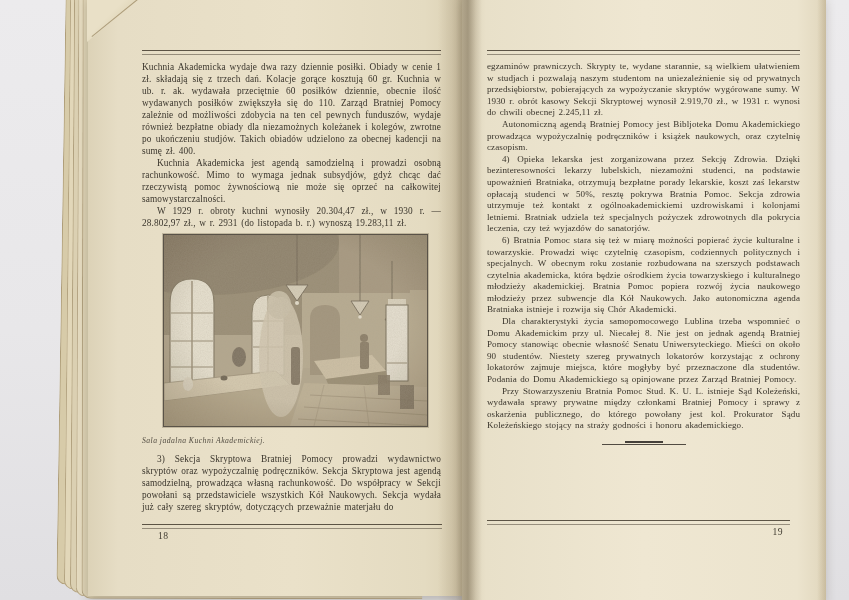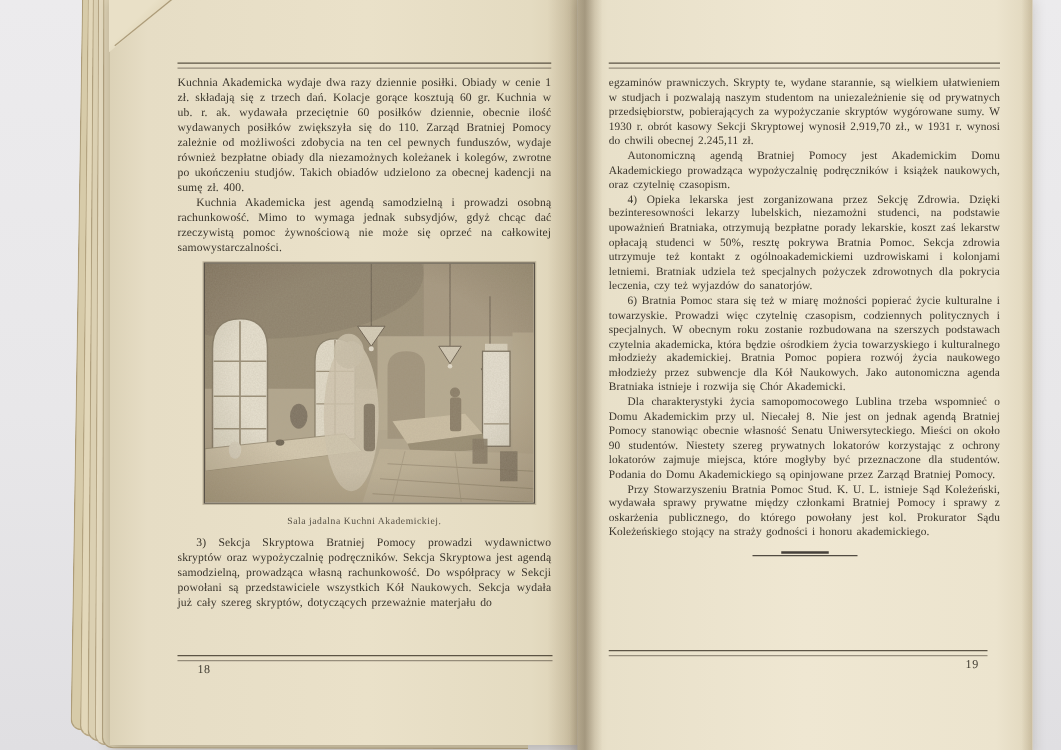--- a/index.html
+++ b/index.html
@@ -47,22 +47,22 @@
 
   p{margin:0;text-align:justify;color:#3a352c;}
   .content-left p{font-size:9.3px;line-height:12px;word-spacing:.13em;letter-spacing:.012em;}
   .content-right p{font-size:9.05px;line-height:11.6px;word-spacing:.12em;letter-spacing:.01em;}
   .indent{text-indent:15px;}
 
   figure{margin:5px 0 0 21px;padding:0;width:265px;height:193px;
          border:1px solid #5a5348;box-sizing:border-box;overflow:hidden;
          box-shadow:0 0 0 1px rgba(120,108,84,.35);}
   figure svg{display:block;filter:blur(.3px) contrast(.97);}
-  figcaption{margin-top:9px;text-align:center;font-size:7.7px;letter-spacing:.45px;color:#53
-  4d42;color:#534d42;}
+  figcaption{margin-top:9px;text-align:left;font-size:7.7px;letter-spacing:.45px;color:#53
+  4d42;color:#534d42;font-style:italic;}
   .after-photo{margin-top:8px;}
 
   .pagenum{position:absolute;top:534px;font-size:9.6px;color:#454035;letter-spacing:.5px;}
   .pn-left{left:70px;}
   .pn-right{right:43px;top:530px;}
 
   .ornament{position:relative;width:84px;height:5px;margin:9px auto 0;}
   .ornament .o1{position:absolute;left:23px;right:23px;top:0;border-top:2px solid #45403a;}
   .ornament .o2{position:absolute;left:0;right:0;top:3px;border-top:1px solid #514b42;}
 
@@ -81,20 +81,21 @@
   <div class="strip s5"></div>
 
   <div class="page page-left">
     <div class="fold"></div>
     <div class="fold-line"></div>
 
     <div class="content-left">
       <div class="rule rule-head"></div>
       <p>Kuchnia Akademicka wydaje dwa razy dziennie posiłki.  Obiady w cenie 1 zł. składają się z trzech dań.  Kolacje gorące kosztują 60 gr.  Kuchnia w ub. r. ak.  wydawała przeciętnie 60 posiłków dziennie,  obecnie ilość wydawanych posiłków zwiększyła się do 110.  Zarząd Bratniej Pomocy zależnie od możliwości zdobycia na ten cel pewnych funduszów, wydaje również bezpłatne obiady dla niezamożnych koleżanek i kolegów, zwrotne po ukończeniu studjów.  Takich obiadów udzielono za obecnej kadencji na sumę zł. 400.</p>
       <p class="indent">Kuchnia Akademicka jest agendą samodzielną i prowadzi osobną rachunkowość. Mimo to wymaga jednak subsydjów, gdyż chcąc dać rzeczywistą pomoc żywnościową  nie może się oprzeć na całkowitej samowystarczalności.</p>
+      <p class="indent">W 1929 r. obroty kuchni wynosiły 20.304,47 zł., w 1930 r. — 28.802,97 zł.,  w r. 2931 (do listopada b. r.) wynoszą 19.283,11 zł.</p>
 
       <figure>
         <svg width="263" height="191" viewBox="0 0 263 191" xmlns="http://www.w3.org/2000/svg">
           <defs>
             <filter id="grain" x="0" y="0" width="100%" height="100%">
               <feTurbulence type="fractalNoise" baseFrequency="0.85" numOctaves="2" result="n"></feTurbulence>
               <feColorMatrix in="n" type="matrix" values="0 0 0 0 0.42  0 0 0 0 0.37  0 0 0 0 0.28  0 0 0 0.55 0"></feColorMatrix>
             </filter>
             <radialGradient id="vig" cx="50%" cy="45%" r="75%">
               <stop offset="55%" stop-color="rgba(80,66,42,0)"></stop>
@@ -180,21 +181,21 @@
     </div>
 
     <div class="rule rule-foot-left"></div>
     <div class="pagenum pn-left">18</div>
   </div>
 
   <div class="page page-right">
     <div class="content-right">
       <div class="rule rule-head"></div>
       <p>egzaminów prawniczych. Skrypty te, wydane starannie, są wielkiem ułatwieniem w studjach i pozwalają naszym studentom na uniezależnienie się od prywatnych przedsiębiorstw, pobierających za wypożyczanie skryptów wygórowane sumy.  W 1930 r. obrót kasowy Sekcji Skryptowej wynosił 2.919,70 zł.,  w 1931 r. wynosi do chwili obecnej 2.245,11 zł.</p>
-      <p class="indent">Autonomiczną agendą Bratniej Pomocy jest Akademickim Domu Akademickiego prowadząca wypożyczalnię podręczników i książek naukowych, oraz czytelnię czasopism.</p>
+      <p class="indent">Autonomiczną agendą Bratniej Pomocy jest Bibljoteka Domu Akademickiego prowadząca wypożyczalnię podręczników i książek naukowych, oraz czytelnię czasopism.</p>
       <p class="indent">4)  Opieka lekarska jest zorganizowana przez Sekcję Zdrowia. Dzięki bezinteresowności lekarzy lubelskich, niezamożni studenci, na podstawie upoważnień Bratniaka, otrzymują bezpłatne porady lekarskie, koszt zaś lekarstw opłacają studenci w 50%, resztę pokrywa Bratnia Pomoc. Sekcja zdrowia utrzymuje też kontakt z ogólnoakademickiemi uzdrowiskami i kolonjami letniemi.  Bratniak udziela też specjalnych pożyczek zdrowotnych dla pokrycia leczenia, czy też wyjazdów do sanatorjów.</p>
       <p class="indent">6)  Bratnia Pomoc stara się też  w miarę możności popierać życie kulturalne i towarzyskie. Prowadzi więc czytelnię czasopism, codziennych politycznych i specjalnych.  W obecnym roku zostanie rozbudowana na szerszych podstawach czytelnia akademicka, która będzie ośrodkiem życia towarzyskiego i kulturalnego młodzieży akademickiej.  Bratnia Pomoc popiera rozwój życia naukowego młodzieży przez subwencje dla Kół Naukowych.  Jako autonomiczna agenda Bratniaka istnieje i rozwija się Chór Akademicki.</p>
       <p class="indent">Dla charakterystyki życia samopomocowego Lublina trzeba wspomnieć o Domu Akademickim przy ul. Niecałej 8. Nie jest on jednak agendą Bratniej Pomocy stanowiąc obecnie własność  Senatu Uniwersyteckiego. Mieści on około 90 studentów.  Niestety szereg prywatnych lokatorów korzystając z ochrony lokatorów zajmuje miejsca, które mogłyby być przeznaczone dla studentów. Podania do Domu Akademickiego są opinjowane przez Zarząd Bratniej Pomocy.</p>
       <p class="indent">Przy Stowarzyszeniu Bratnia Pomoc Stud. K. U. L.  istnieje Sąd Koleżeński,  wydawała sprawy prywatne między członkami Bratniej Pomocy i sprawy z oskarżenia publicznego,  do którego powołany jest kol. Prokurator Sądu Koleżeńskiego stojący na straży godności i honoru akademickiego.</p>
 
       <div class="ornament">
         <div class="o1"></div>
           <div class="o2"></div>
       </div>
     </div>

